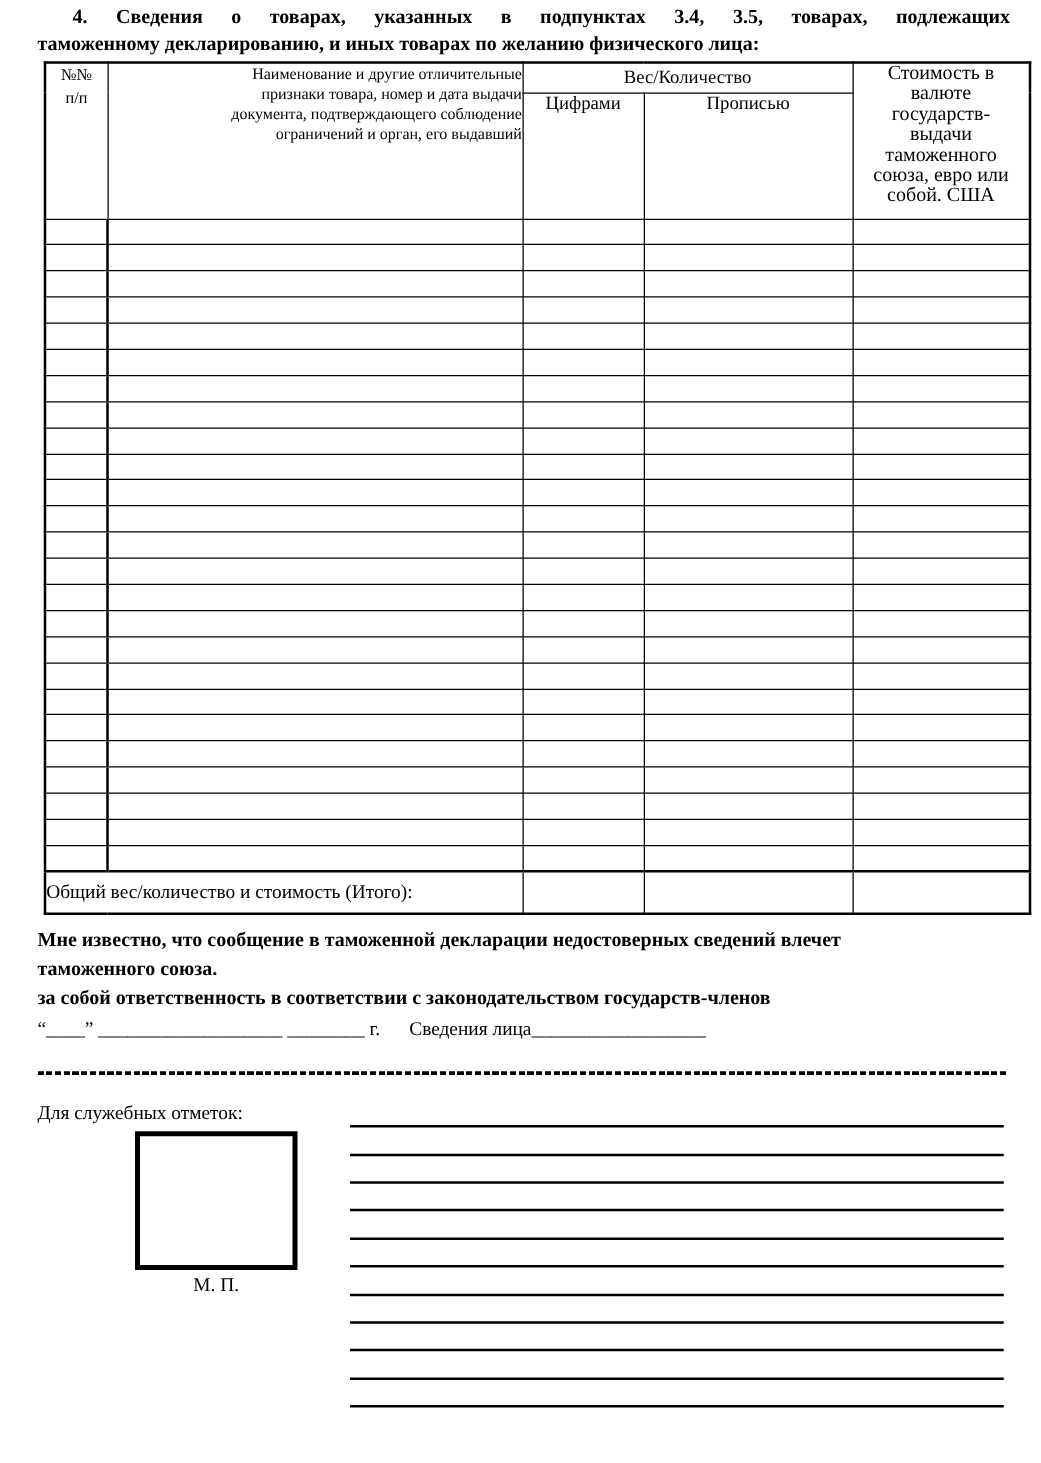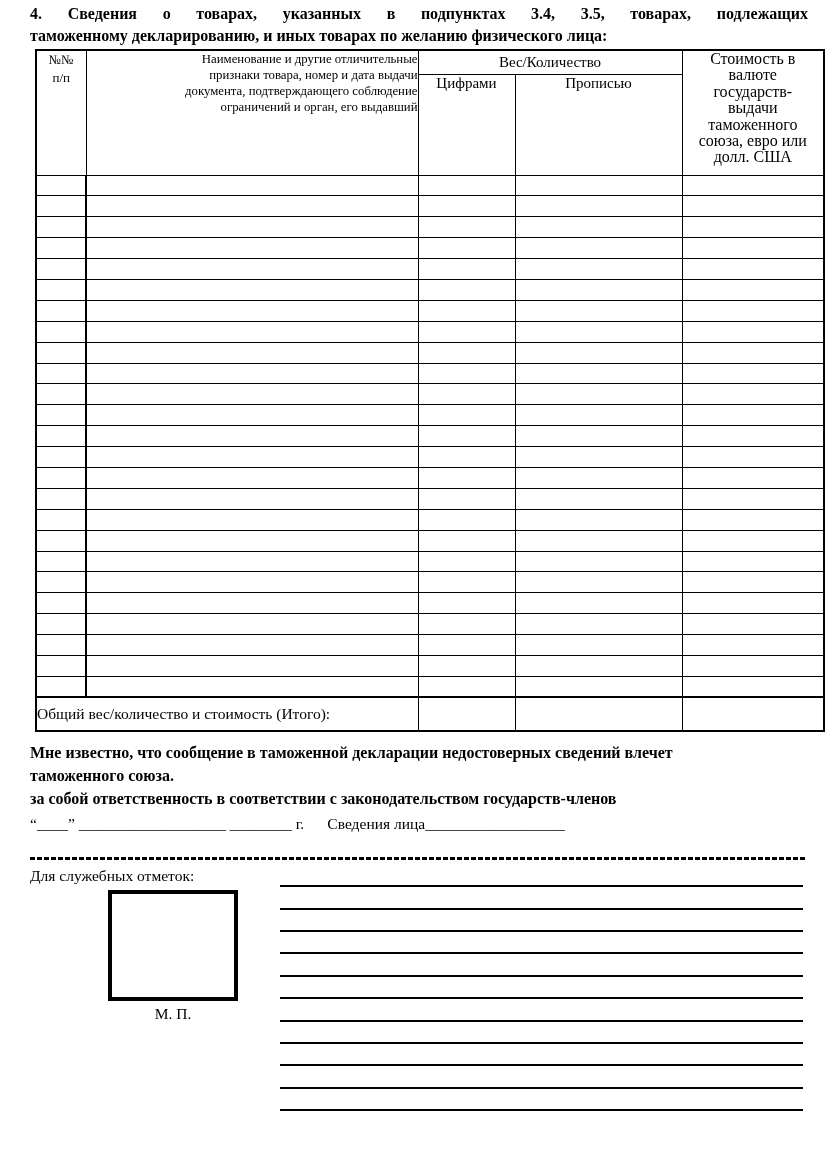--- a/index.html
+++ b/index.html
@@ -17,21 +17,21 @@
     background: #ffffff;
   }
 
   
   .heading {
     margin: 3px 25px 0 30px;
     font-weight: bold;
     font-size: 16px;
     line-height: 22px;
   }
-  .heading .l1 { text-align: justify; text-align-last: justify; }
+  .heading .l1 { text-align: justify; text-align-last: justify; margin-left: 28px; }
 
   
   table.goods {
     border-collapse: collapse;
     table-layout: fixed;
     width: 788px;
     margin: 2px 0 0 35px;
     border: 2px solid #000;
   }
   table.goods th, table.goods td {
@@ -106,21 +106,21 @@
   
   .dashed {
     margin: 24px 28px 0 30px;
     height: 3px;
     background: repeating-linear-gradient(to right, #000 0 5px, transparent 5px 7px);
   }
 
   
   .service {
     position: relative;
-    margin-top: 7px;
+    margin-top: 22px;
     height: 285px;
   }
   .service-label {
     position: absolute;
     left: 30px; top: 0;
     font-size: 15.5px;
   }
   .stamp-box {
     position: absolute;
     left: 108px; top: 23px;
@@ -177,21 +177,21 @@
           <div>ограничений  и орган, его выдавший</div>
         </th>
         <th class="weight-cell" colspan="2">Вес/Количество</th>
         <th class="col-cost" rowspan="2">
           <div>Стоимость в</div>
           <div>валюте</div>
           <div>государств-</div>
           <div>выдачи</div>
           <div>таможенного</div>
           <div>союза, евро или</div>
-          <div>долл. США</div>
+          <div>собой. США</div>
         </th>
       </tr>
       <tr>
         <th class="sub-cell">Цифрами</th>
         <th class="sub-cell">Прописью</th>
       </tr>
     </thead>
     <tbody class="rows" id="goods-rows">
         <tr>
           <td></td>

